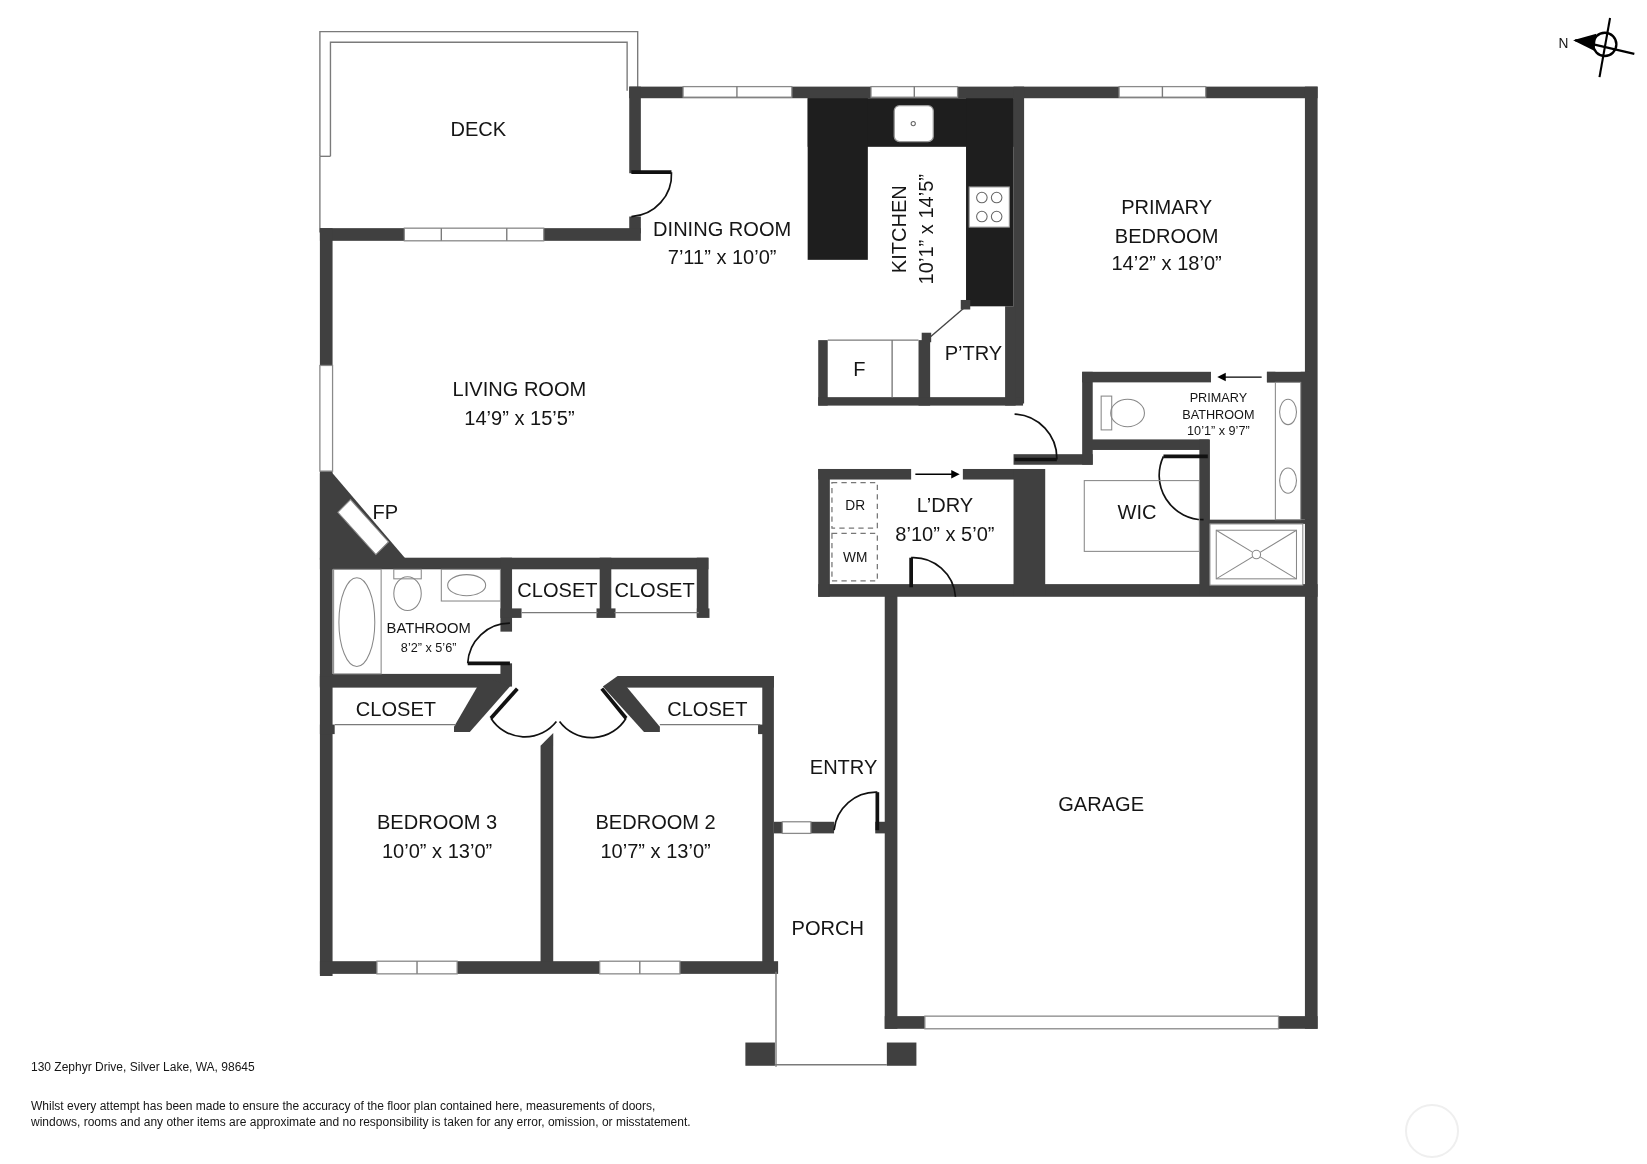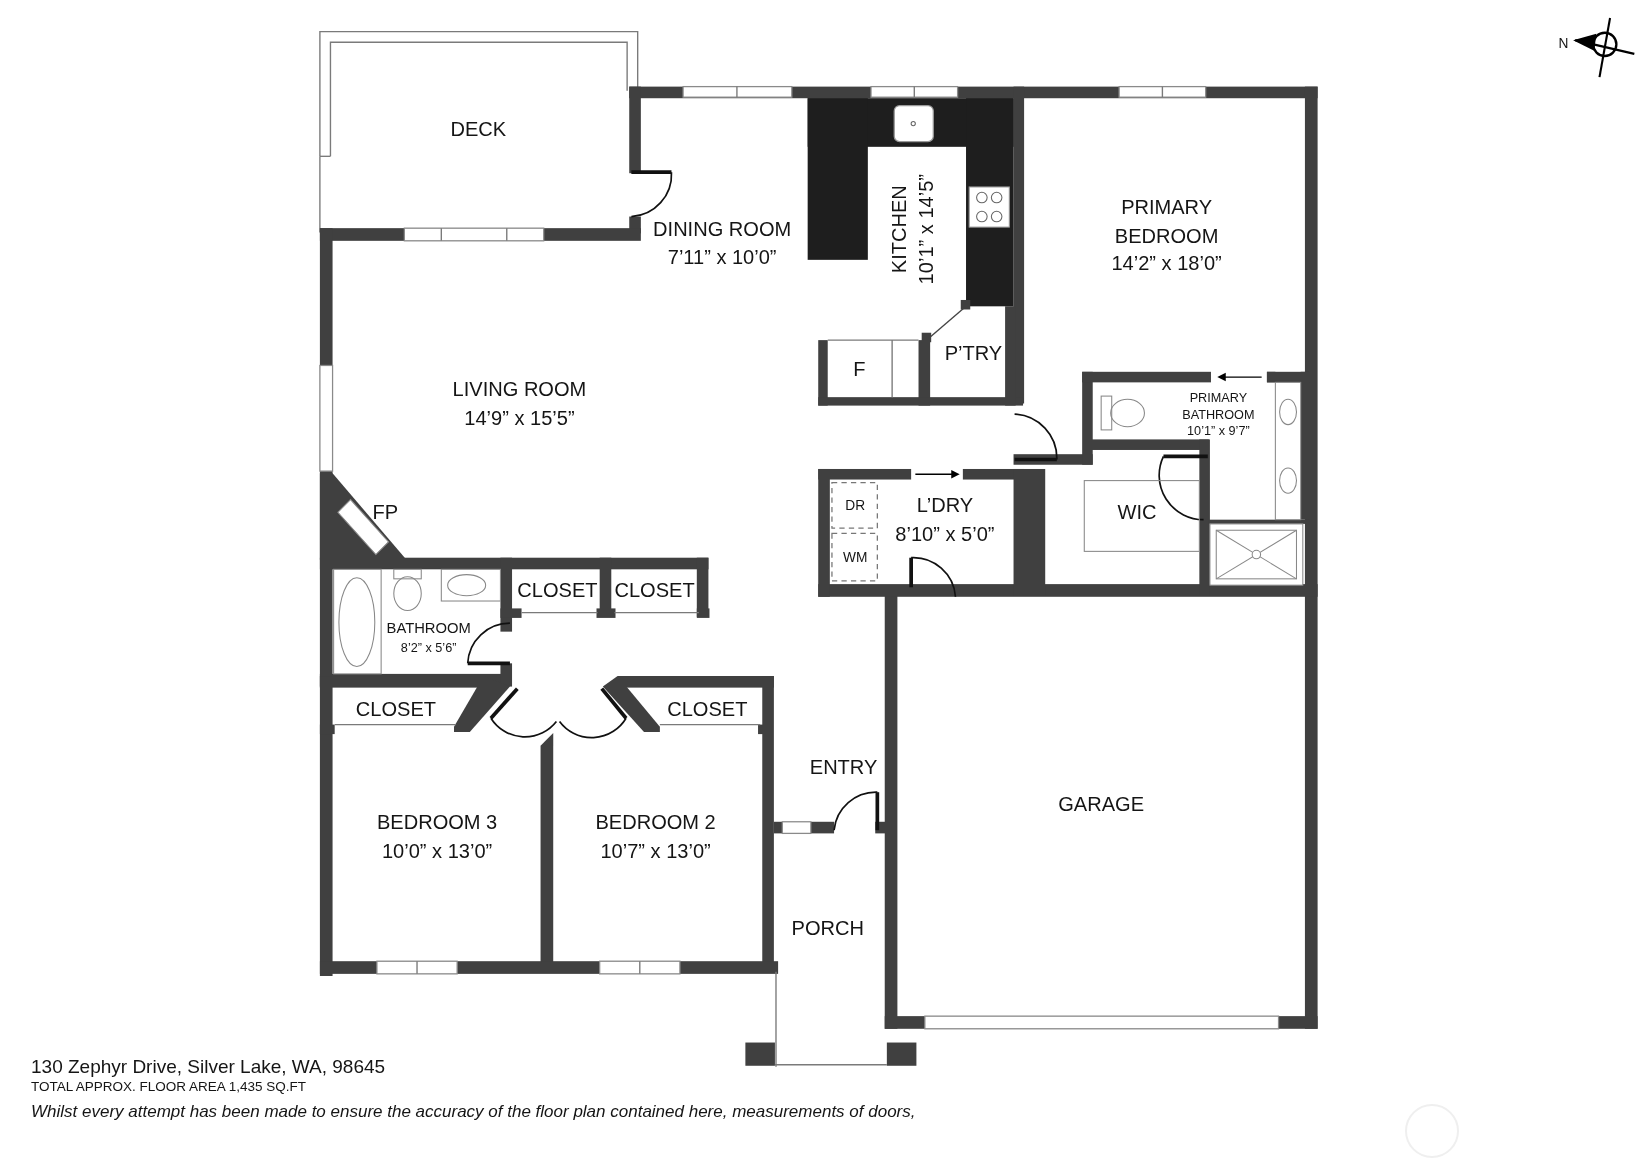--- a/index.html
+++ b/index.html
@@ -9,23 +9,23 @@
   .counter { fill: #1e1e1e; }
   .thin { fill: none; stroke: #7a7a7a; stroke-width: 1.3; }
   .win { fill: #ffffff; stroke: #8a8a8a; stroke-width: 1.2; }
   .door { fill: none; stroke: #111; stroke-width: 1.6; }
   .leaf { stroke: #111; stroke-width: 3.5; }
   .lbl { font-family: "Liberation Sans", "DejaVu Sans", sans-serif; fill: #151515; text-anchor: middle; }
   .l-big { font-size: 19px; }
   .l-sm { font-size: 12px; }
   .dash { fill: none; stroke: #777; stroke-width: 1.2; stroke-dasharray: 5 4; }
   .footer { position: absolute; left: 31px; top: 1056px; color: #151515; }
-  .addr { font-size: 19px; line-height: 22px; }
+  .addr { font-size: 12px; line-height: 22px; }
   .area { font-size: 13.5px; line-height: 18px; }
-  .disc { font-size: 17px; line-height: 16px; margin-top: 8px; font-style: italic; }
+  .disc { font-size: 12px; line-height: 16px; margin-top: 20px; }
   .watermark { position: absolute; left: 1405px; top: 1104px; width: 50px; height: 50px; border-radius: 50%; border: 2px solid #efefef; }
 </style>
 </head>
 <body>
 
 <svg id="plan" viewBox="0 0 1560 1102" preserveAspectRatio="none" xmlns="http://www.w3.org/2000/svg">
 
   <g>
     <text class="lbl" x="1481" y="45" style="font-size:13px">N</text>
     <polygon points="1490,38 1512,32 1510,48" fill="#000"></polygon>
@@ -244,19 +244,19 @@
     <text class="lbl l-big" x="414" y="785">BEDROOM 3</text>
     <text class="lbl l-big" x="414" y="812">10’0” x 13’0”</text>
     <text class="lbl l-big" x="621" y="785">BEDROOM 2</text>
     <text class="lbl l-big" x="621" y="812">10’7” x 13’0”</text>
     <text class="lbl l-big" x="784" y="885">PORCH</text>
   </g>
 </svg>
 
 <div class="footer">
   <div class="addr">130 Zephyr Drive, Silver Lake, WA, 98645</div>
-  <div class="area">TOTAL APPROX. FLOOR AREA 1,435 SQ.FT</div>
   <div class="disc">
     <div>Whilst every attempt has been made to ensure the accuracy of the floor plan contained here, measurements of doors,</div>
+    <div>windows, rooms and any other items are approximate and no responsibility is taken for any error, omission, or misstatement.</div>
   </div>
 </div>
 
 <div class="watermark"></div>
 
 </body></html>

